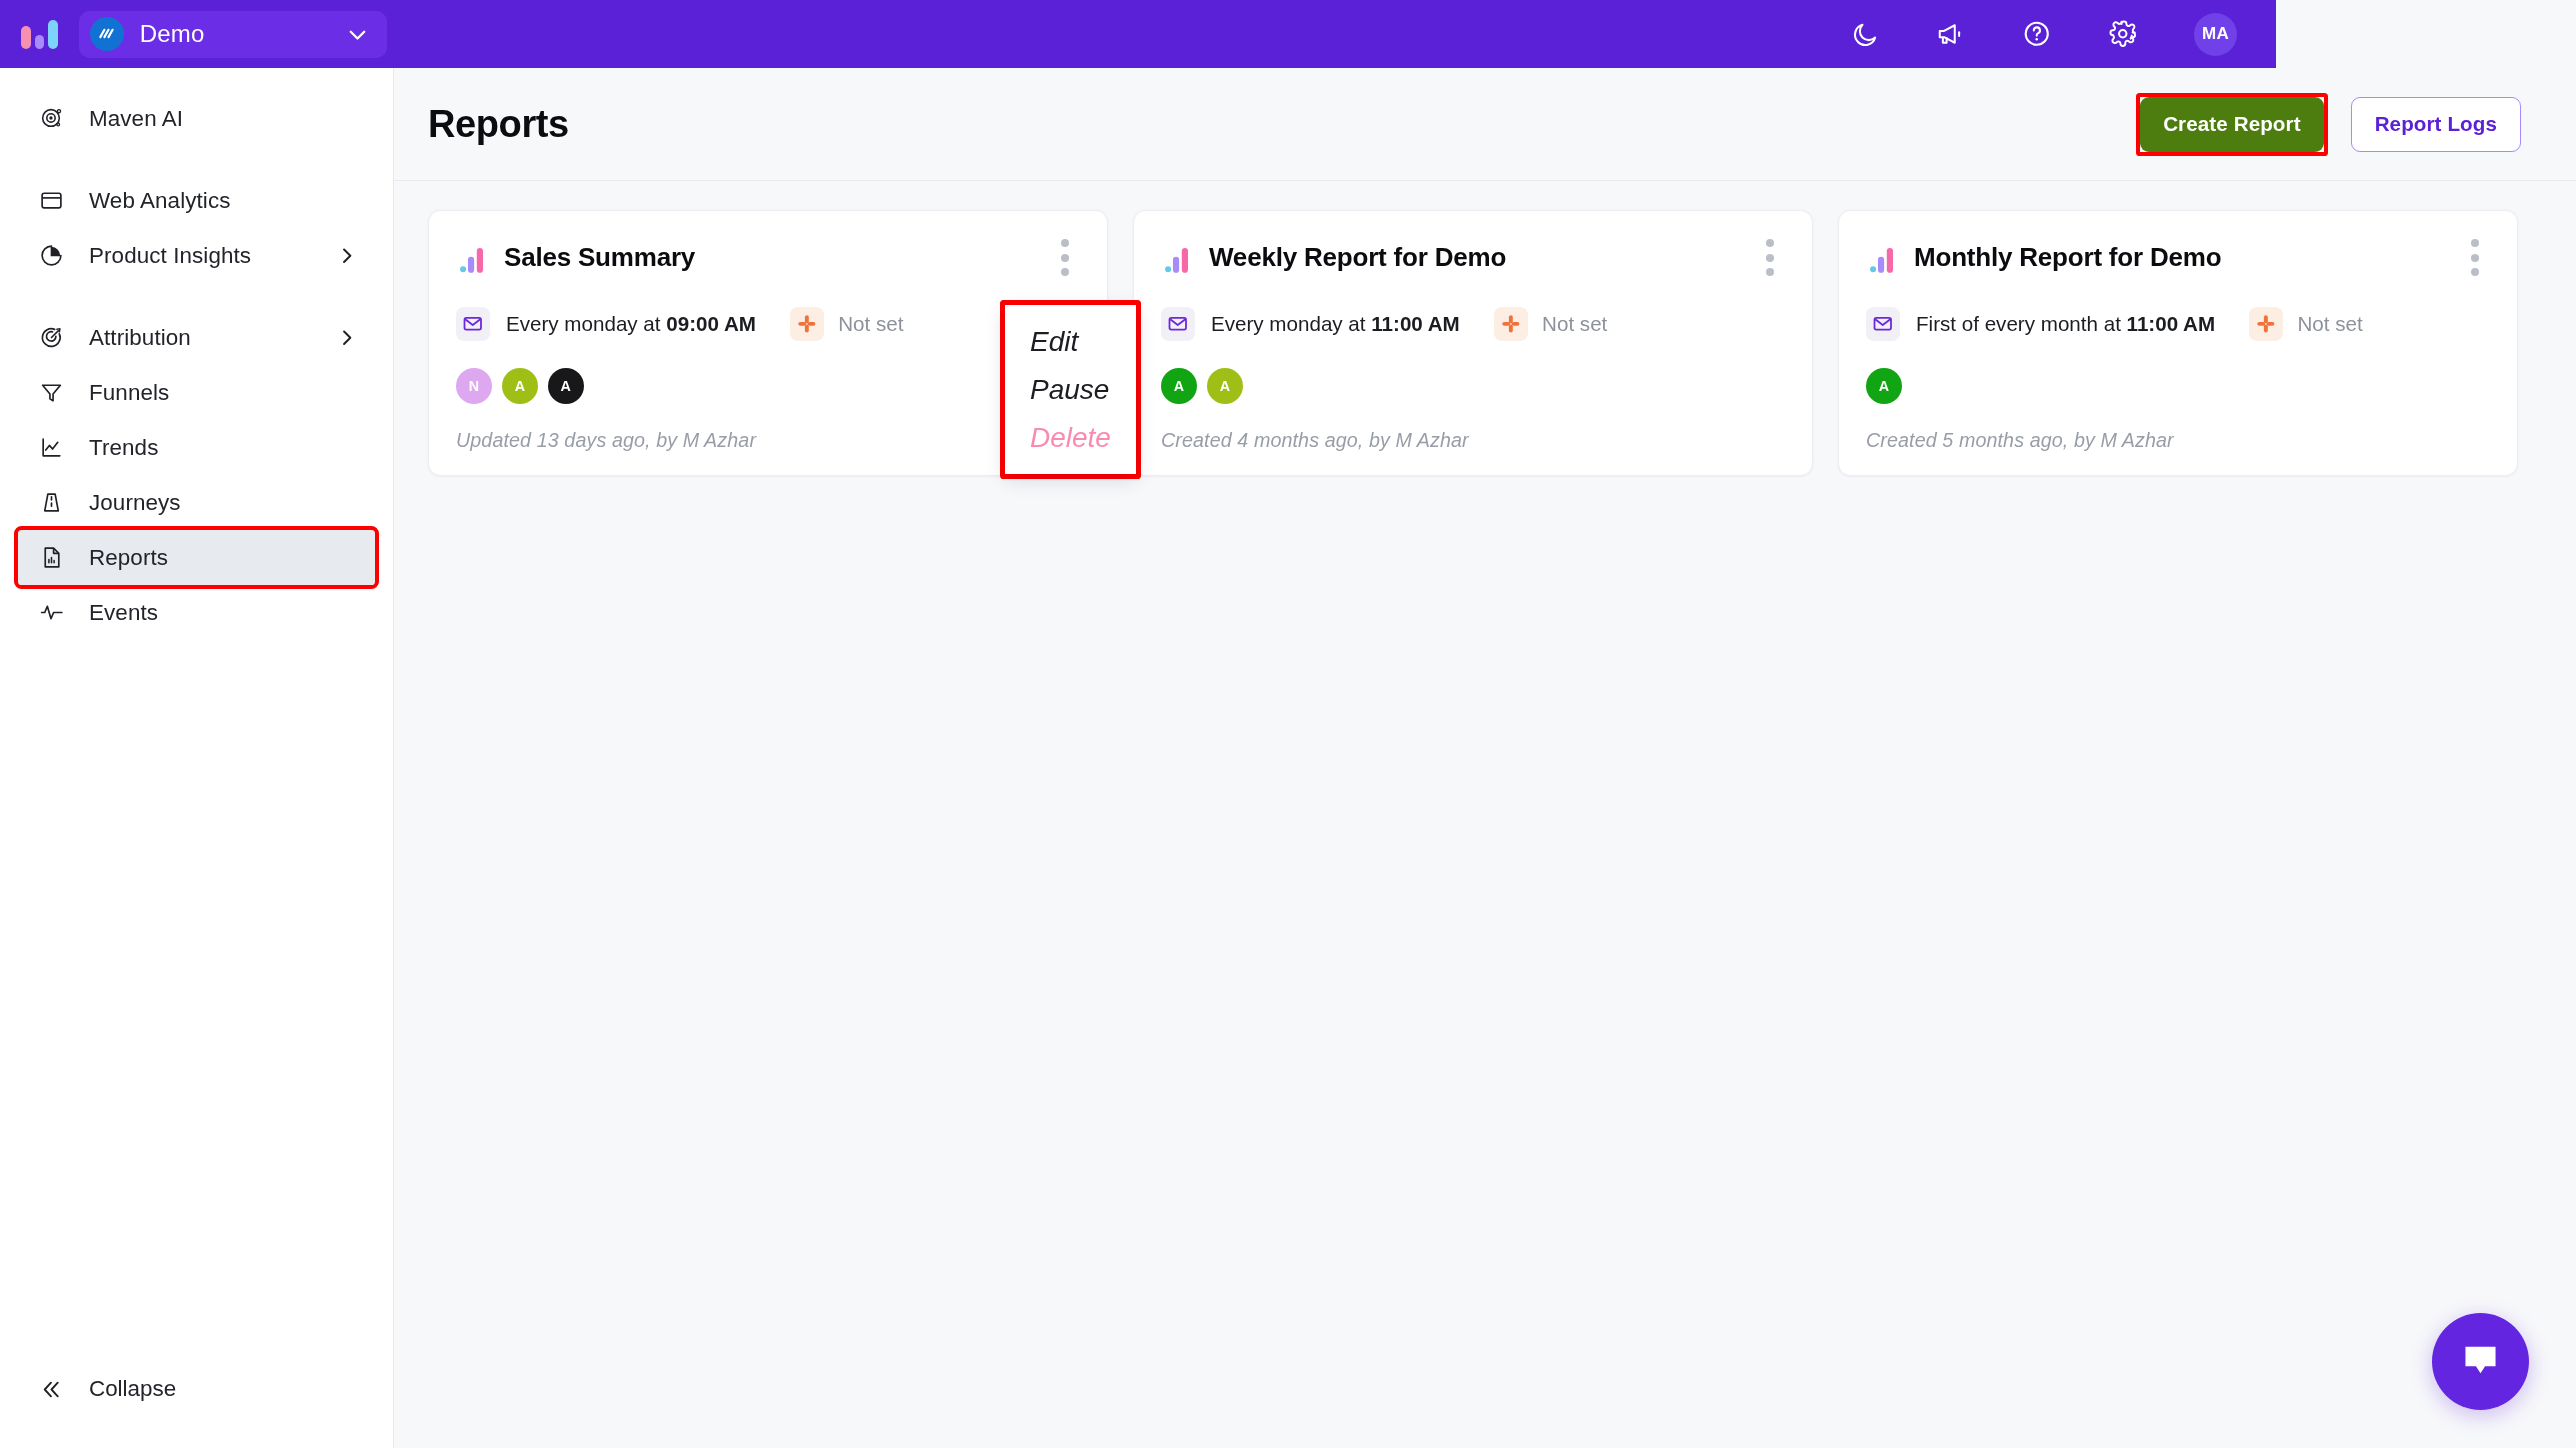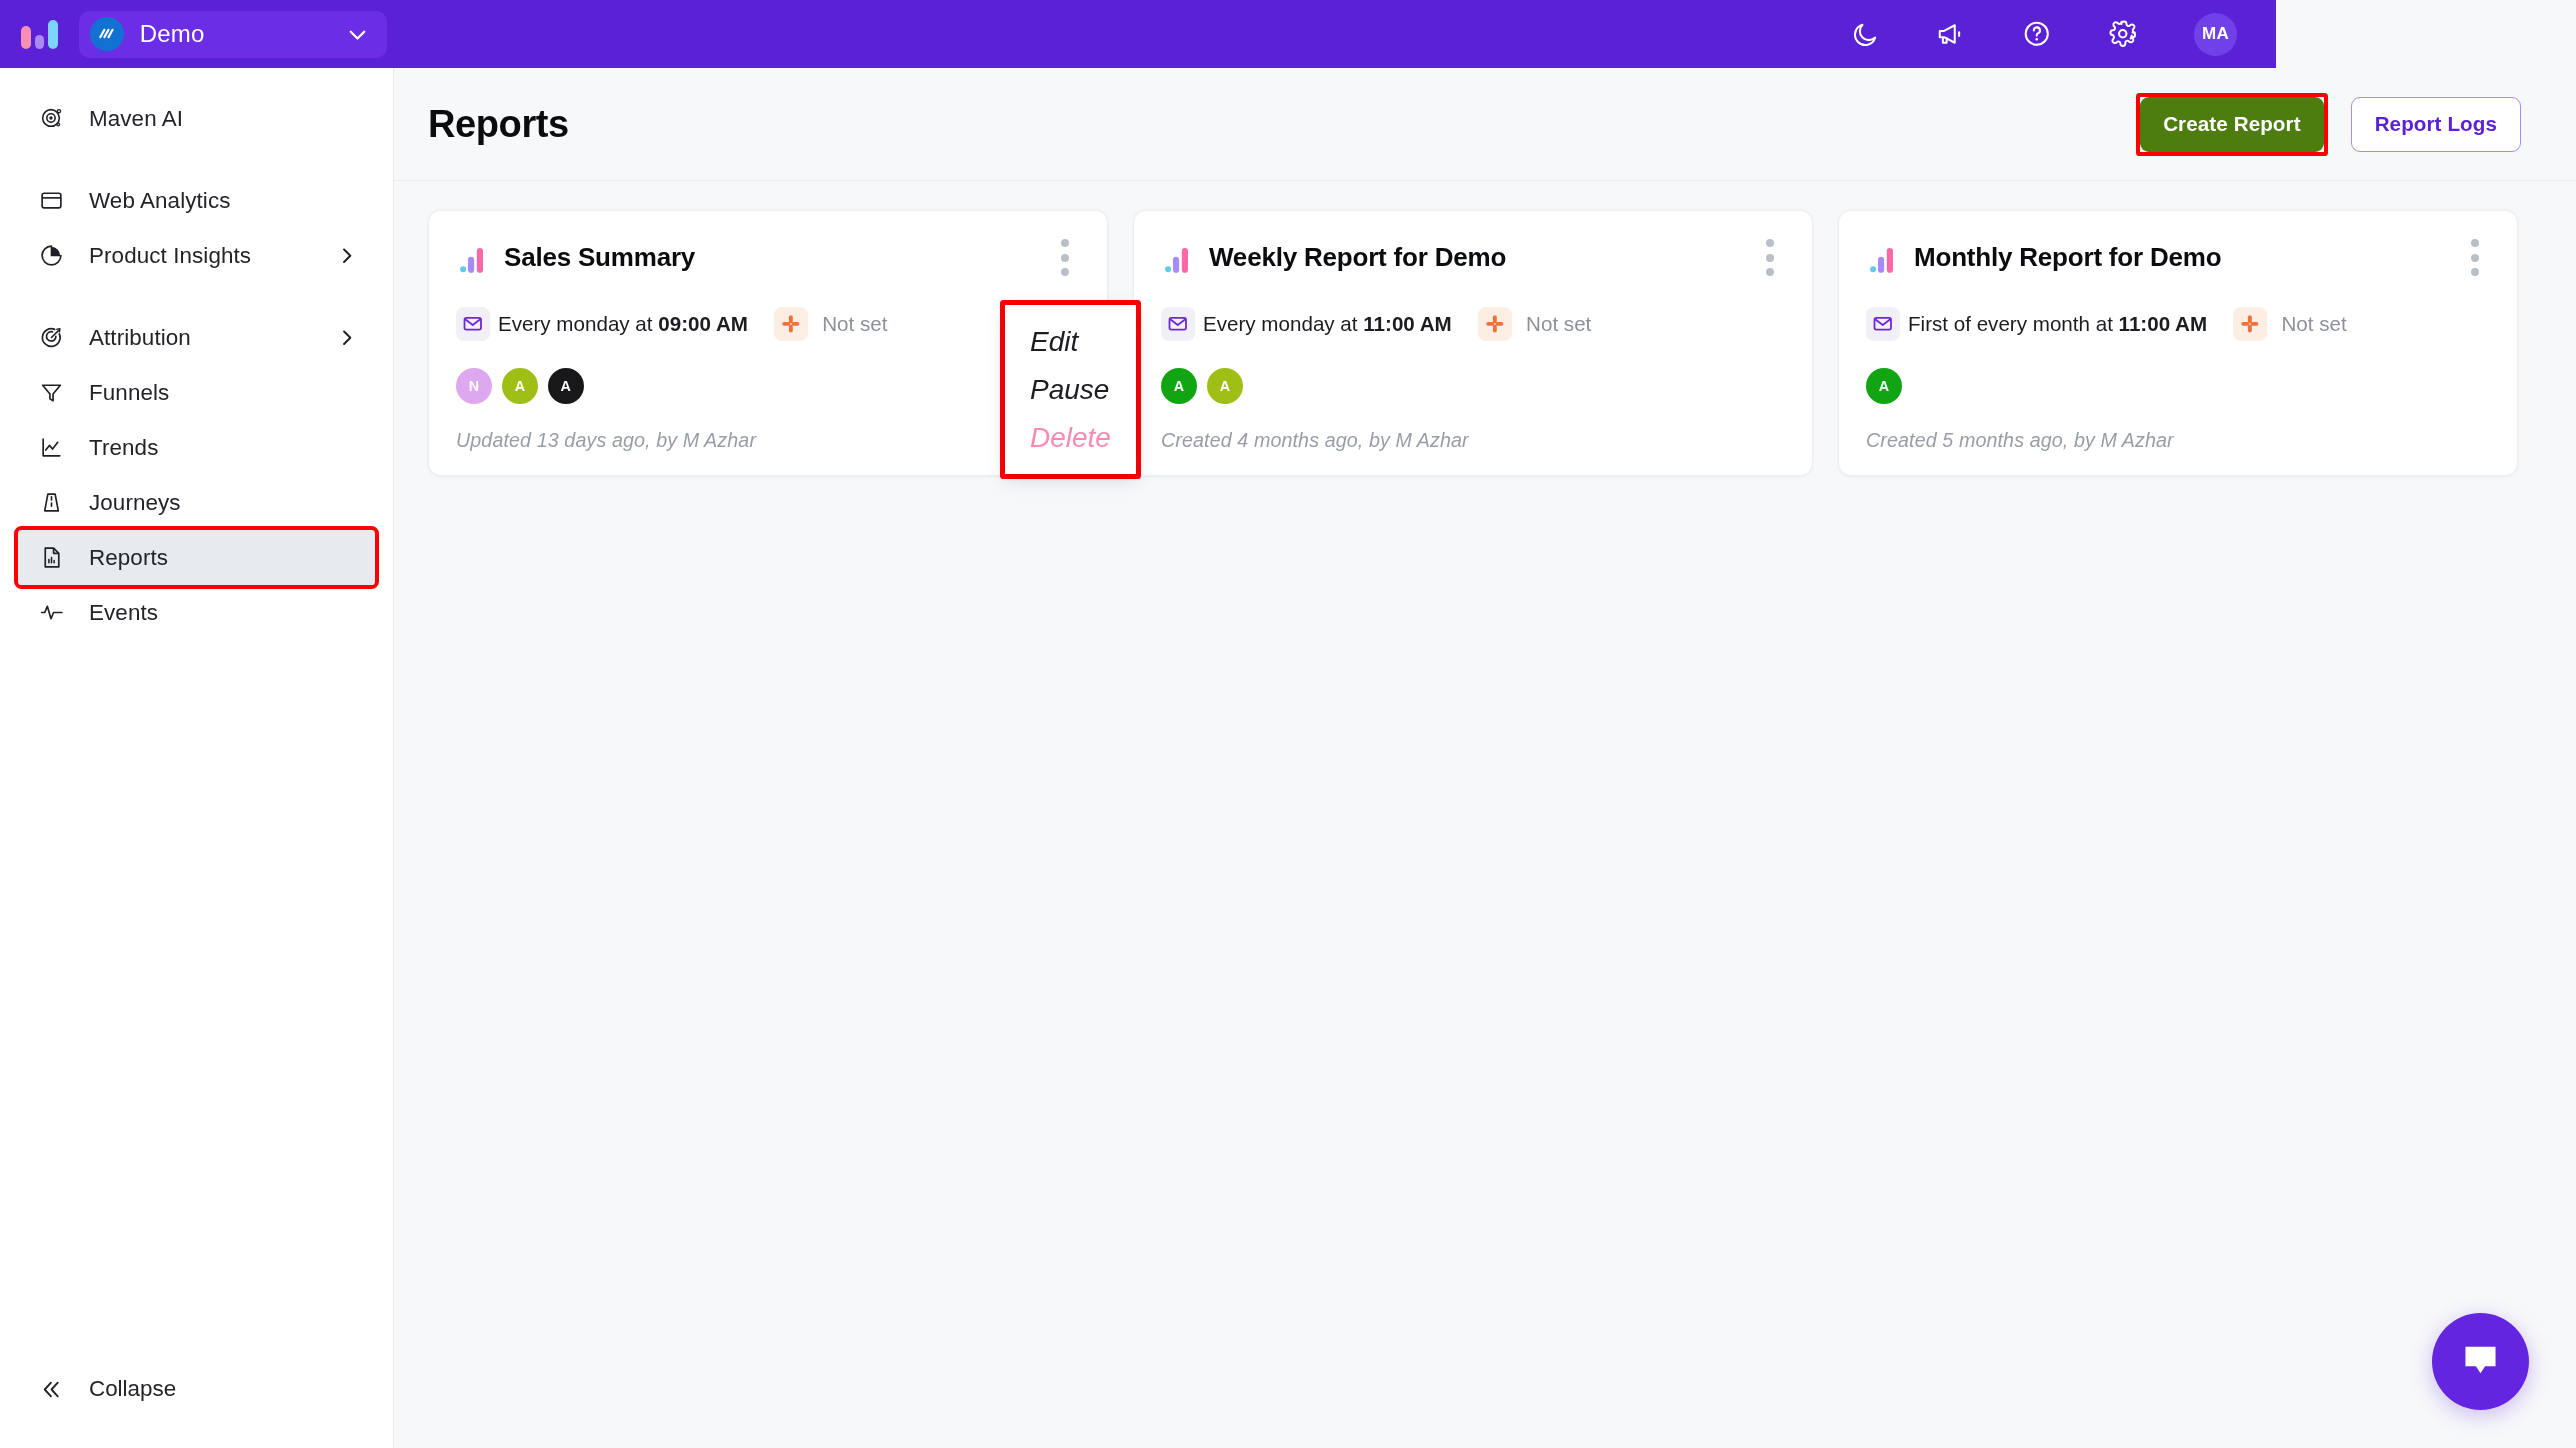--- a/index.html
+++ b/index.html
@@ -103,21 +103,21 @@
     box-shadow:0 0.9px 2.7px rgba(16,24,40,.05);
     position:relative;
   }
   .card-head{ display:flex; align-items:center; gap:18px; }
   .card-ico{ width:30px; height:30px; display:flex; align-items:flex-end; justify-content:center; flex:none; }
   .card-title{ font-size:26px; font-weight:700; color:#0b0c0f; letter-spacing:-0.2px;text-align:center; }
   .card-kebab{ margin-left:auto; width:30px;height:39px;
     display:flex;flex-direction:column;align-items:center;justify-content:center;gap:6.3px;cursor:pointer; }
   .card-kebab i{ width:8px;height:8px;border-radius:50%;background:#b9bec7; display:block; }
 
-  .card-sched{ display:flex; align-items:center; gap:8px; margin-top:29.5px; }
+  .card-sched{ display:flex; align-items:center; gap:16px; margin-top:29.5px; }
   .chan-badge{
     width:34px;height:34px;border-radius:8px; display:flex;align-items:center;justify-content:center;flex:none;
   }
   .chan-email{ background:#f1f0f6; }
   .chan-slack{ background:#fdeee4; }
   .sched-text{ font-size:20.6px; color:#1b1d22; white-space:nowrap; }
   .sched-text b{ font-weight:700; }
   .notset{ font-size:20.6px; color:#8c919c; }
   .slack-group{ display:flex; align-items:center; gap:14.3px; margin-left:18px; }
 

